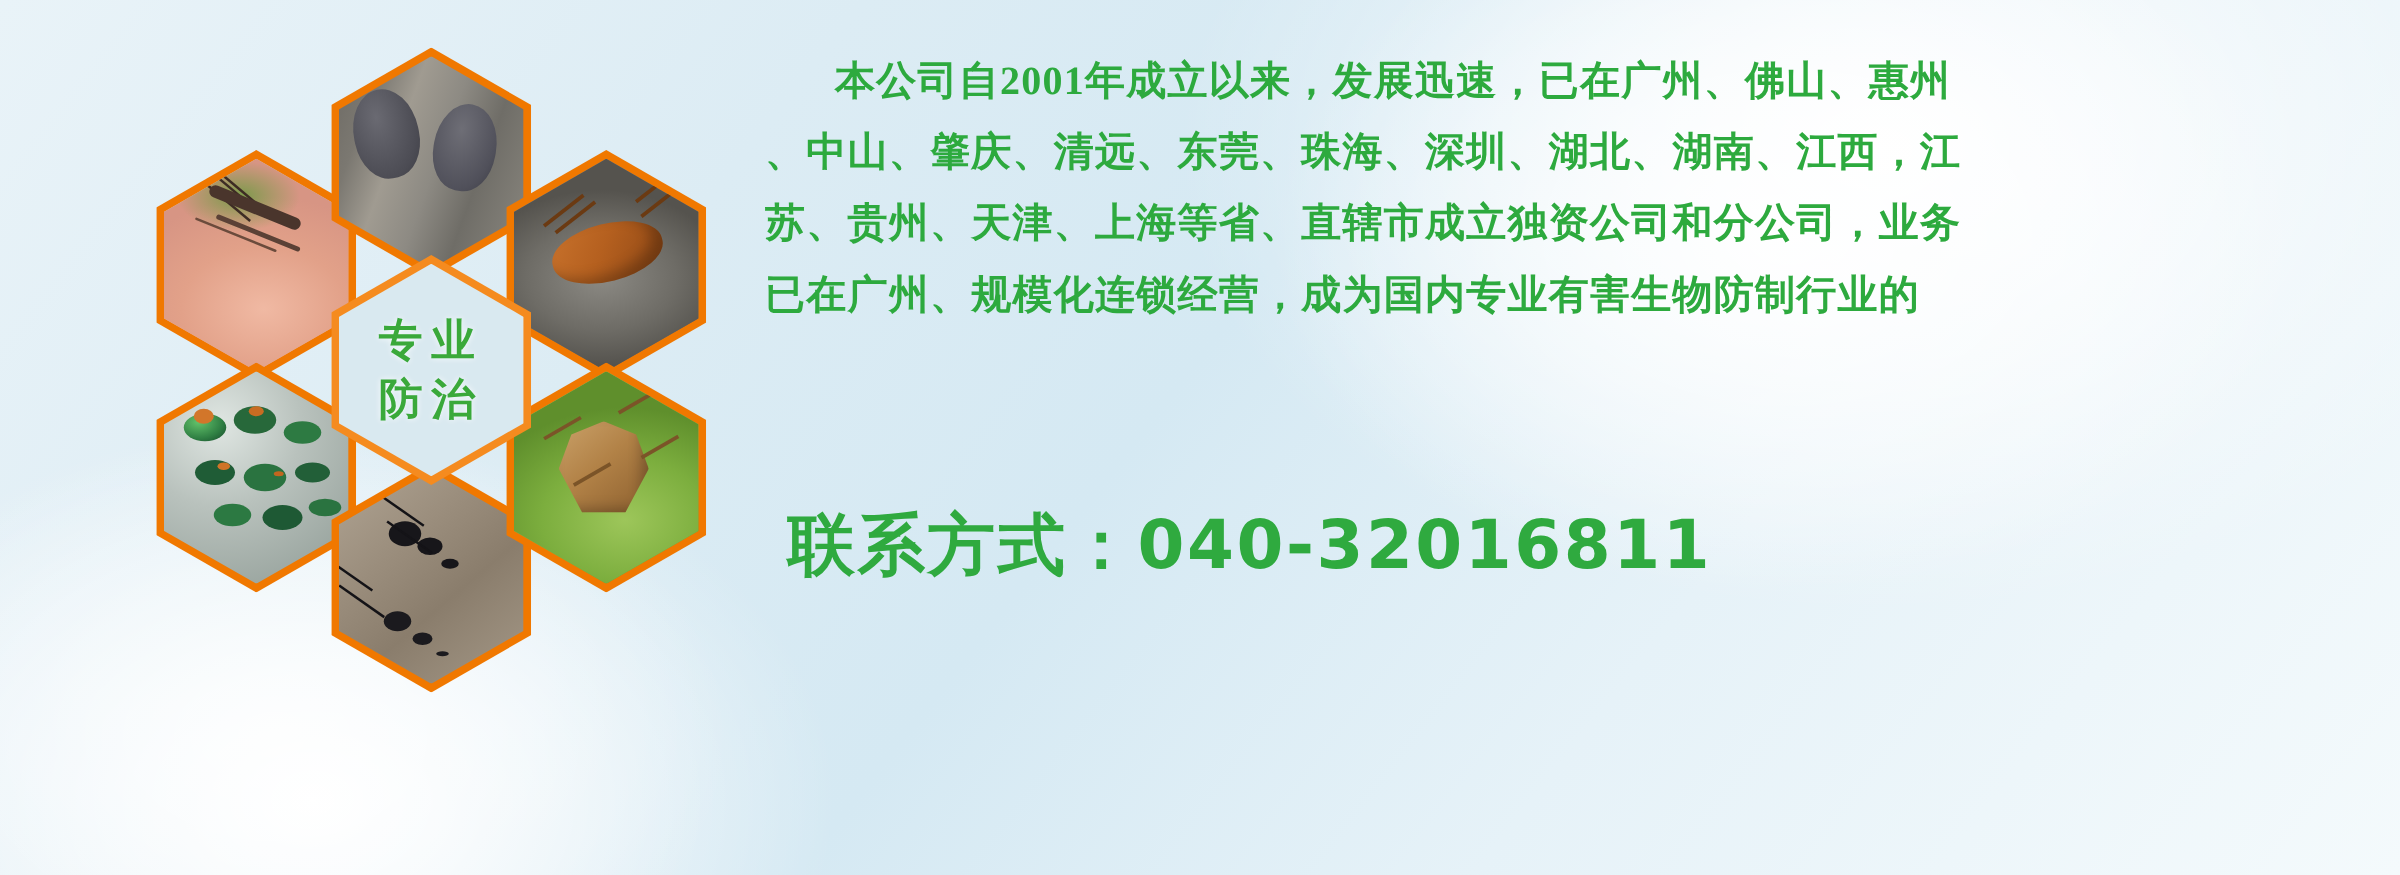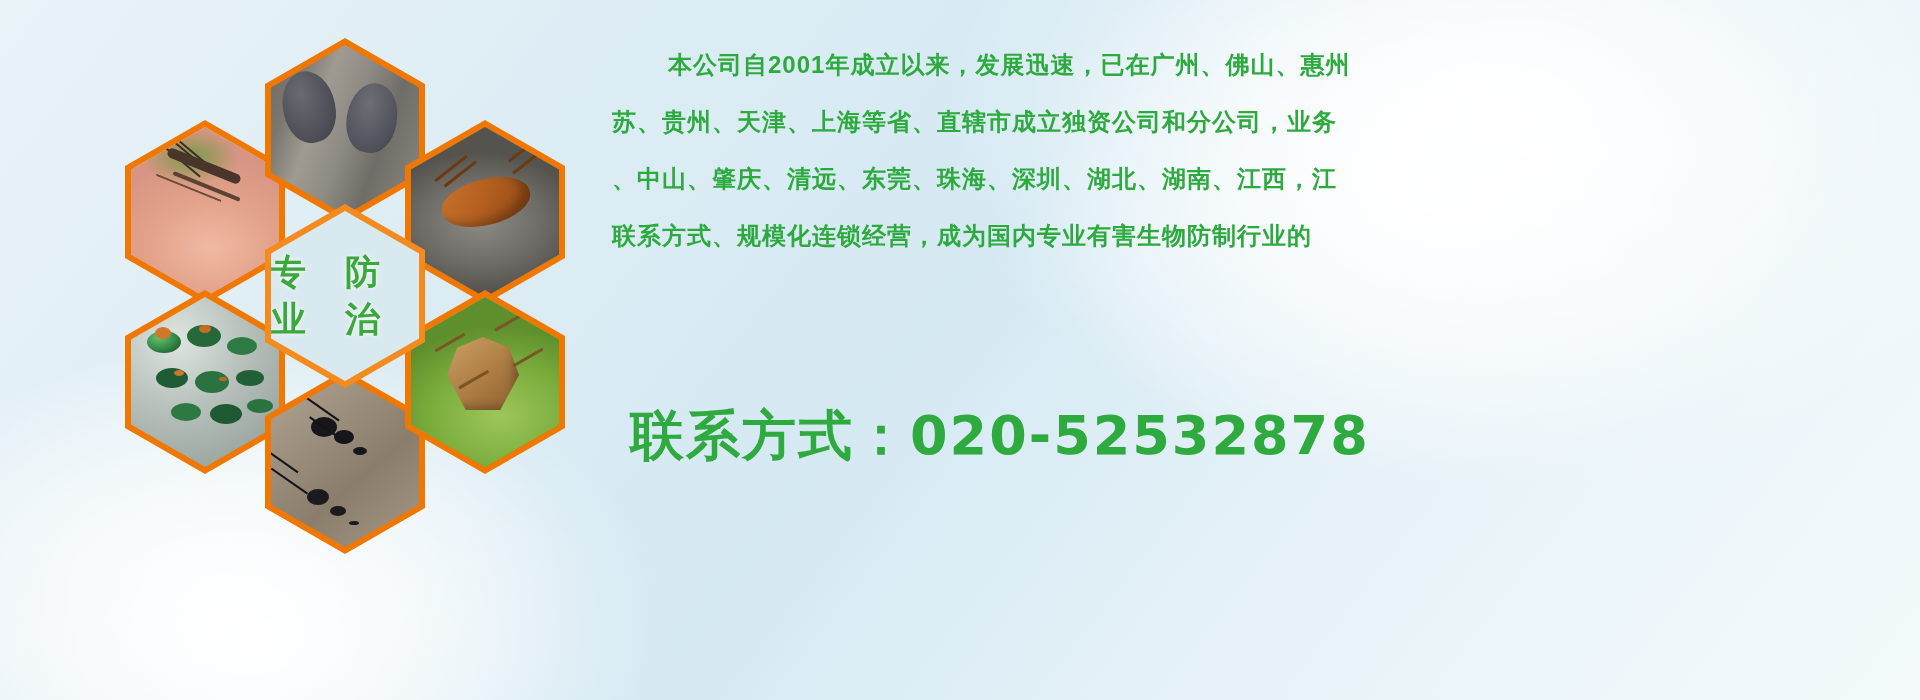--- a/index.html
+++ b/index.html
@@ -42,21 +42,21 @@
   .h-roach{left:310px;top:110px;}
   .h-flies{left:30px;top:280px;}
   .h-ants{left:170px;top:360px;}
   .h-bug {left:310px;top:280px;}
   .h-logo{left:170px;top:194px;}
 
   .hex.logo{background:#f58b1f;}
   .hex.logo .inner{background:#d9e9f0;}
   .logo-text{
     position:absolute;left:0;top:0;width:148px;height:170px;
-    display:flex;flex-direction:row;align-items:center;justify-content:center;
+    display:flex;flex-direction:column;align-items:center;justify-content:center;
     color:#3aa93a;font-weight:bold;font-size:35px;letter-spacing:7px;
     text-shadow:0 0 5px rgba(255,255,255,.85);
     font-family:"DejaVu Sans","Liberation Sans",sans-serif;
   }
 
   
   .art.mosquito{
     background:
       radial-gradient(ellipse 70px 40px at 60px 30px, #7a9a4a 0%, rgba(122,154,74,0) 70%),
       radial-gradient(ellipse 120px 90px at 80px 120px, #f0b9a3 0%, #e2a189 55%, #d79584 100%),
@@ -151,22 +151,22 @@
     content:"";position:absolute;left:22px;top:44px;width:34px;height:3px;background:#7b5428;
     transform:rotate(-30deg);
     box-shadow:62px 12px 0 0 #7b5428, 2px 44px 0 0 #7b5428, 60px 52px 0 0 #7b5428;
   }
 
   
   #right{position:absolute;left:612px;top:0;width:1300px;height:700px;}
   #paragraph{
     position:absolute;left:0;top:36px;width:1296px;
     color:#2daa3e;
-    font-family:Liberation Sans, sans-serif;
-    font-size:24px;font-weight:bold;
+    font-family:Liberation Serif, serif;
+    font-size:32px;font-weight:bold;
     line-height:57px;
     letter-spacing:1px;
   }
   #paragraph .pline{white-space:nowrap;}
   #paragraph .pline.first{text-indent:56px;}
 
   #contact{position:absolute;left:0;top:400px;width:1296px;}
   .contact-line{
     color:#2faa3f;
     font-family:"DejaVu Sans","Liberation Sans",sans-serif;
@@ -231,23 +231,23 @@
         </div>
       </div>
     </div>
 
   </div>
 
   <div id="right">
 
     <div id="paragraph">
       <div class="pline first">本公司自2001年成立以来，发展迅速，已在广州、佛山、惠州</div>
+      <div class="pline">、中山、肇庆、清远、东莞、珠海、深圳、湖北、湖南、江西，江</div>
       <div class="pline">苏、贵州、天津、上海等省、直辖市成立独资公司和分公司，业务</div>
-      <div class="pline">、中山、肇庆、清远、东莞、珠海、深圳、湖北、湖南、江西，江</div>
-      <div class="pline">联系方式、规模化连锁经营，成为国内专业有害生物防制行业的</div>
+      <div class="pline">已在广州、规模化连锁经营，成为国内专业有害生物防制行业的</div>
     </div>
 
     <div id="contact">
-      <div class="contact-line l1">联系方式：020-52532878</div>
+      <div class="contact-line l1">联系方式：040-32016811</div>
     </div>
 
   </div>
 </div>
 
 </body></html>

